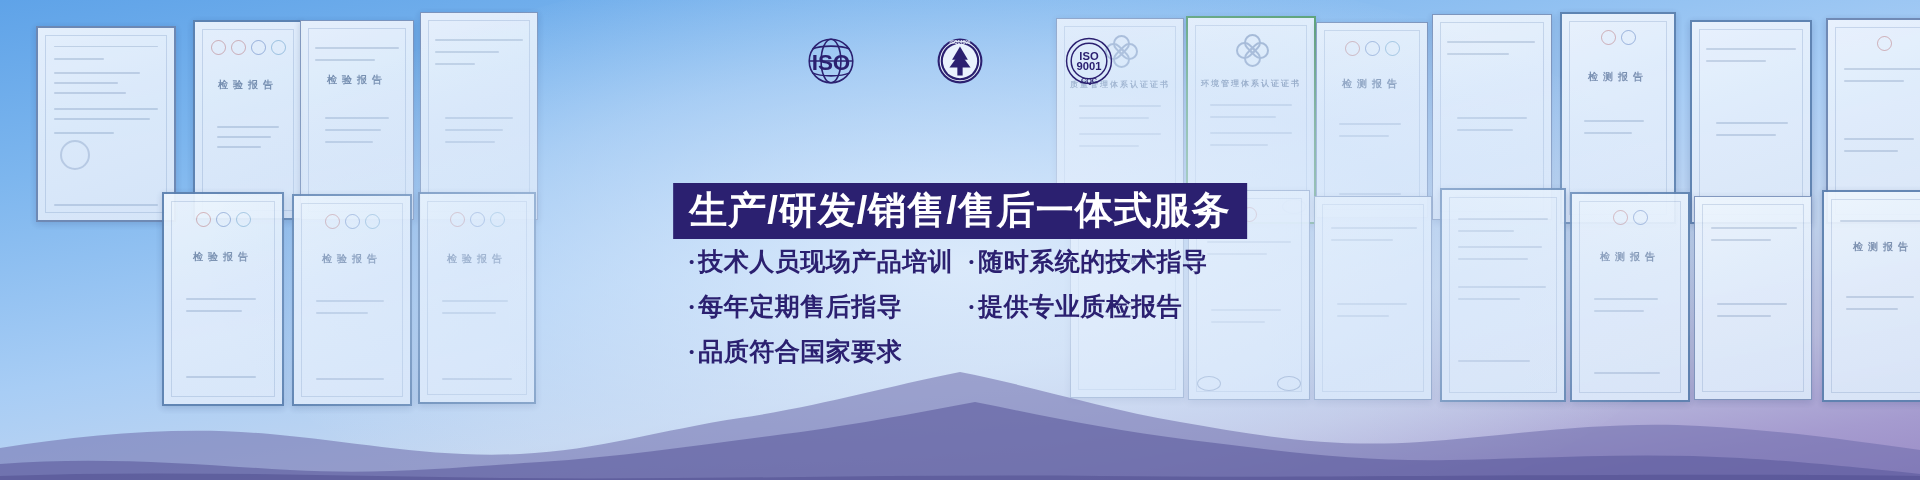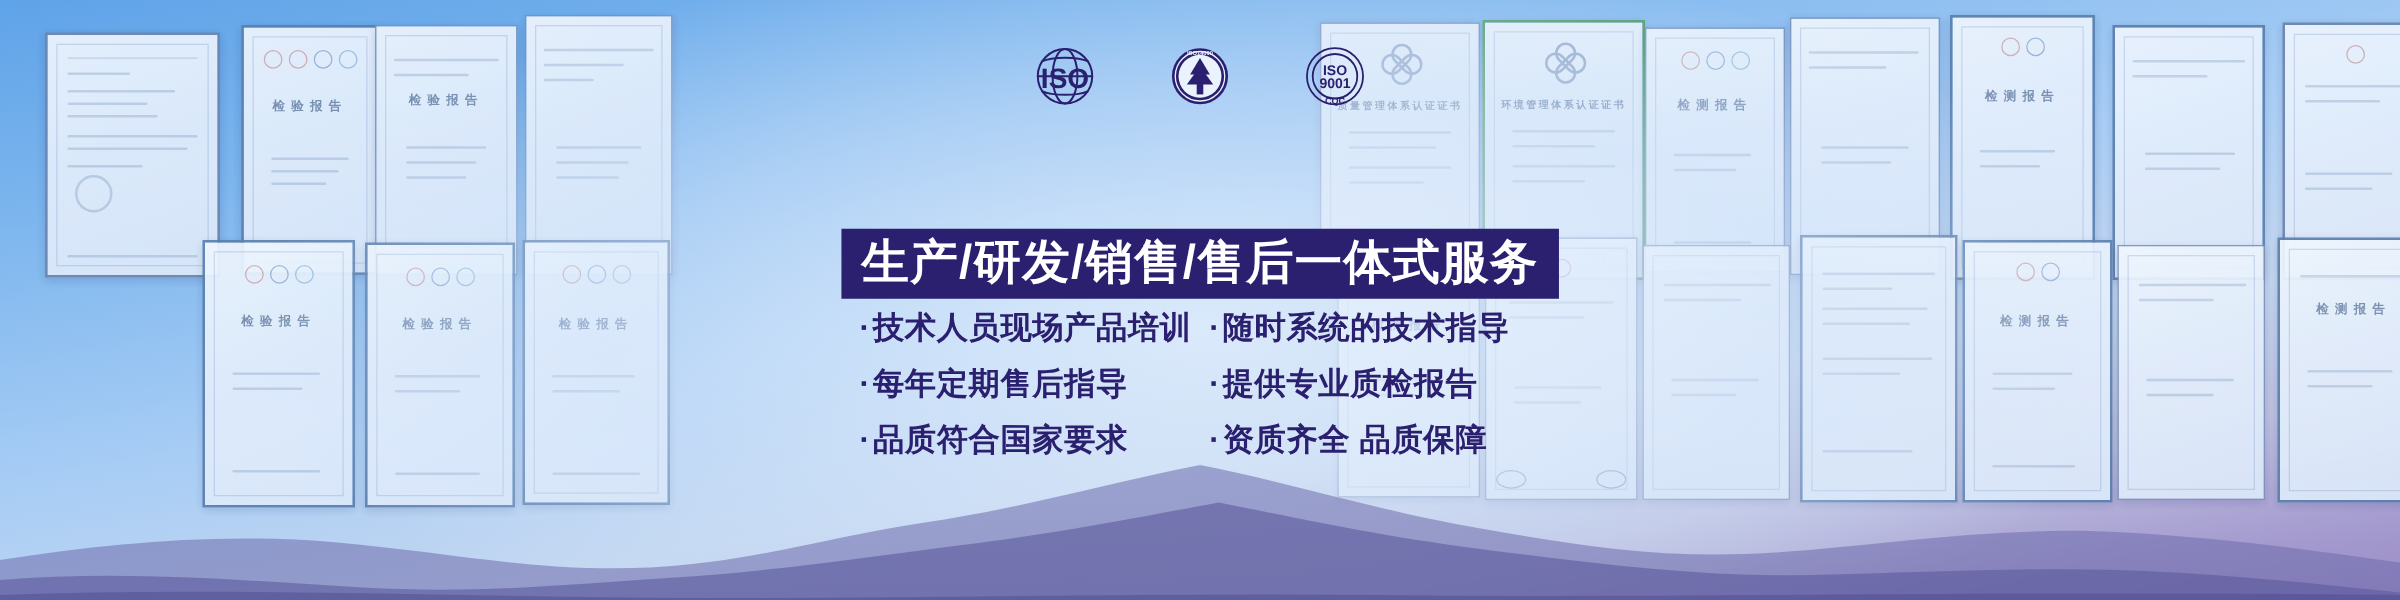--- a/index.html
+++ b/index.html
@@ -132,21 +132,21 @@
     position: absolute;
     left: 0; right: 0; top: 0; bottom: 0;
   }
   .badges {
     position: absolute;
     left: 50%;
     transform: translateX(-50%);
     top: 30px;
     display: flex;
     align-items: flex-start;
-    gap: 42px;
+    gap: 63px;
   }
   .badge { width: 66px; height: 62px; }
 
   .title {
     position: absolute;
     left: 50%;
     transform: translateX(-50%);
     top: 98px;
     color: #2b2070;
     font-size: 68px;
@@ -182,20 +182,21 @@
     row-gap: 16px;
     column-gap: 14px;
   }
   .bullet {
     color: #2b2070;
     font-size: 25px;
     font-weight: bold;
     letter-spacing: 0.5px;
     white-space: nowrap;
     line-height: 1.15;
+    font-family: Liberation Serif, serif;
   }
   .bullet .dot {
     font-size: 25px;
     margin-right: 2px;
   }
 </style>
 </head>
 <body>
 
 <div id="banner">
@@ -512,17 +513,16 @@
 
 
     <div class="subtitle-bar">生产/研发/销售/售后一体式服务</div>
 
     <div class="bullets">
       <div class="bullet"><span class="dot">·</span><span>技术人员现场产品培训</span></div>
       <div class="bullet"><span class="dot">·</span><span>随时系统的技术指导</span></div>
       <div class="bullet"><span class="dot">·</span><span>每年定期售后指导</span></div>
       <div class="bullet"><span class="dot">·</span><span>提供专业质检报告</span></div>
       <div class="bullet"><span class="dot">·</span><span>品质符合国家要求</span></div>
-      <div class="bullet"><span class="dot">·</span><span>资质齐全 品质保障</span></div>
     </div>
 
   </div>
 </div>
 
 </body></html>

